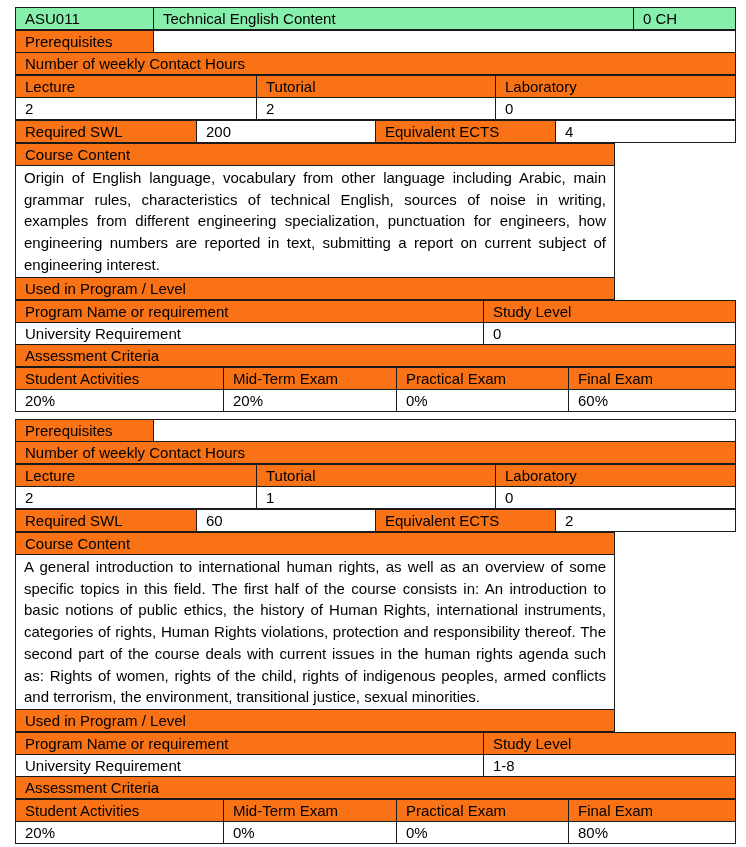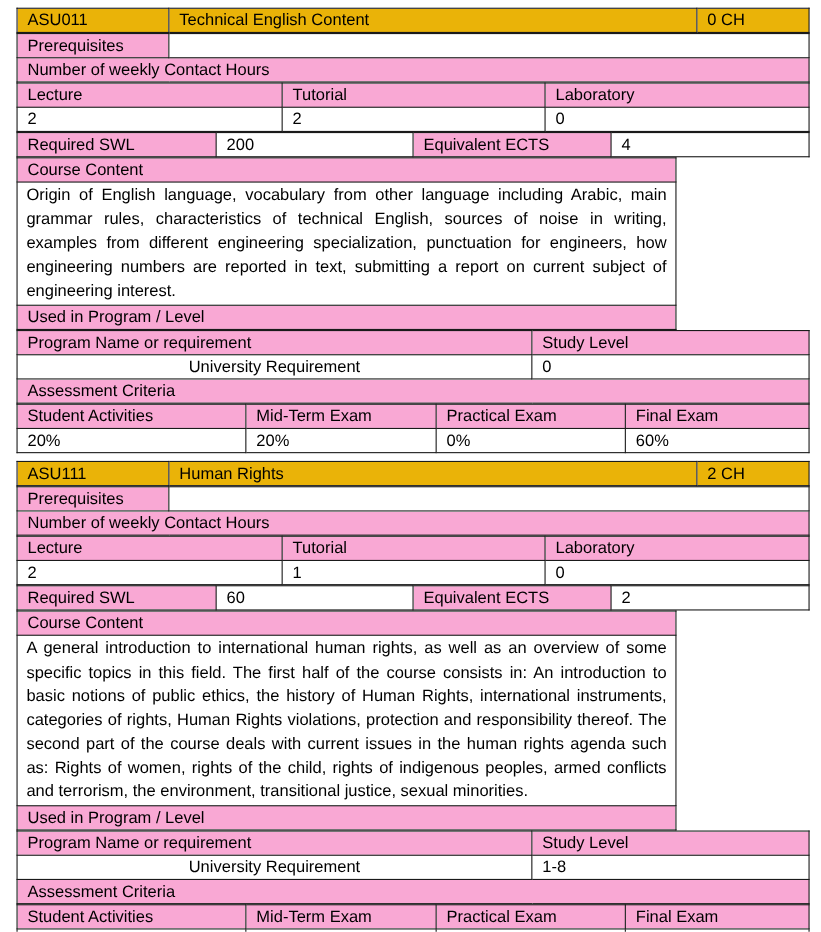--- a/index.html
+++ b/index.html
@@ -1,22 +1,22 @@
 <!DOCTYPE html>
 <html><head>
 <meta charset="utf-8">
 <style>
   html, body { margin:0; padding:0; background:#ffffff; }
   body { width:746px; height:847px; position:relative; font-family:"Liberation Sans", sans-serif; color:#000; }
   .course { position:absolute; left:15px; width:720px; }
   table { border-collapse:collapse; width:600px; table-layout:fixed; }
   td { border:1px solid #1a1a1a; padding:0 9px; font-size:15px; height:21px; line-height:21px; white-space:nowrap; overflow:hidden; }
-  .blue { background:#eab308; }
-  .green { background:#f9a8d4; }
-  .white { background:#ffffff;text-align:center; }
+  .blue { background:#86efac; }
+  .green { background:#f97316; }
+  .white { background:#ffffff; }
   .c { text-align:left; }
   .content td { white-space:normal; line-height:21.7px; text-align:justify; text-align-last:left; padding:1px 8px; height:auto; }
 </style>
 </head>
 <body>
 
 <div class="course" style="top:7px;">
   <table>
     <colgroup>
         <col style="width:138px">
@@ -134,34 +134,20 @@
       <td class="white c">60%</td>
     </tr>
   </tbody>
     </table>
 </div>
 
 <div class="course" style="top:419px;">
   <table>
     <colgroup>
         <col style="width:138px">
-        <col style="width:480px">
-        <col style="width:102px">
-      </colgroup>
-    <tbody>
-        <tr>
-      <td class="blue">ASU111</td>
-      <td class="blue">Human Rights</td>
-      <td class="blue c">2 CH</td>
-    </tr>
-  </tbody>
-    </table>
-  <table>
-    <colgroup>
-        <col style="width:138px">
         <col style="width:582px">
       </colgroup>
     <tbody>
         <tr>
       <td class="green">Prerequisites</td>
       <td class="white"></td>
     </tr>
     <tr>
       <td class="green" colspan="2">Number of weekly Contact Hours</td>
     </tr>

